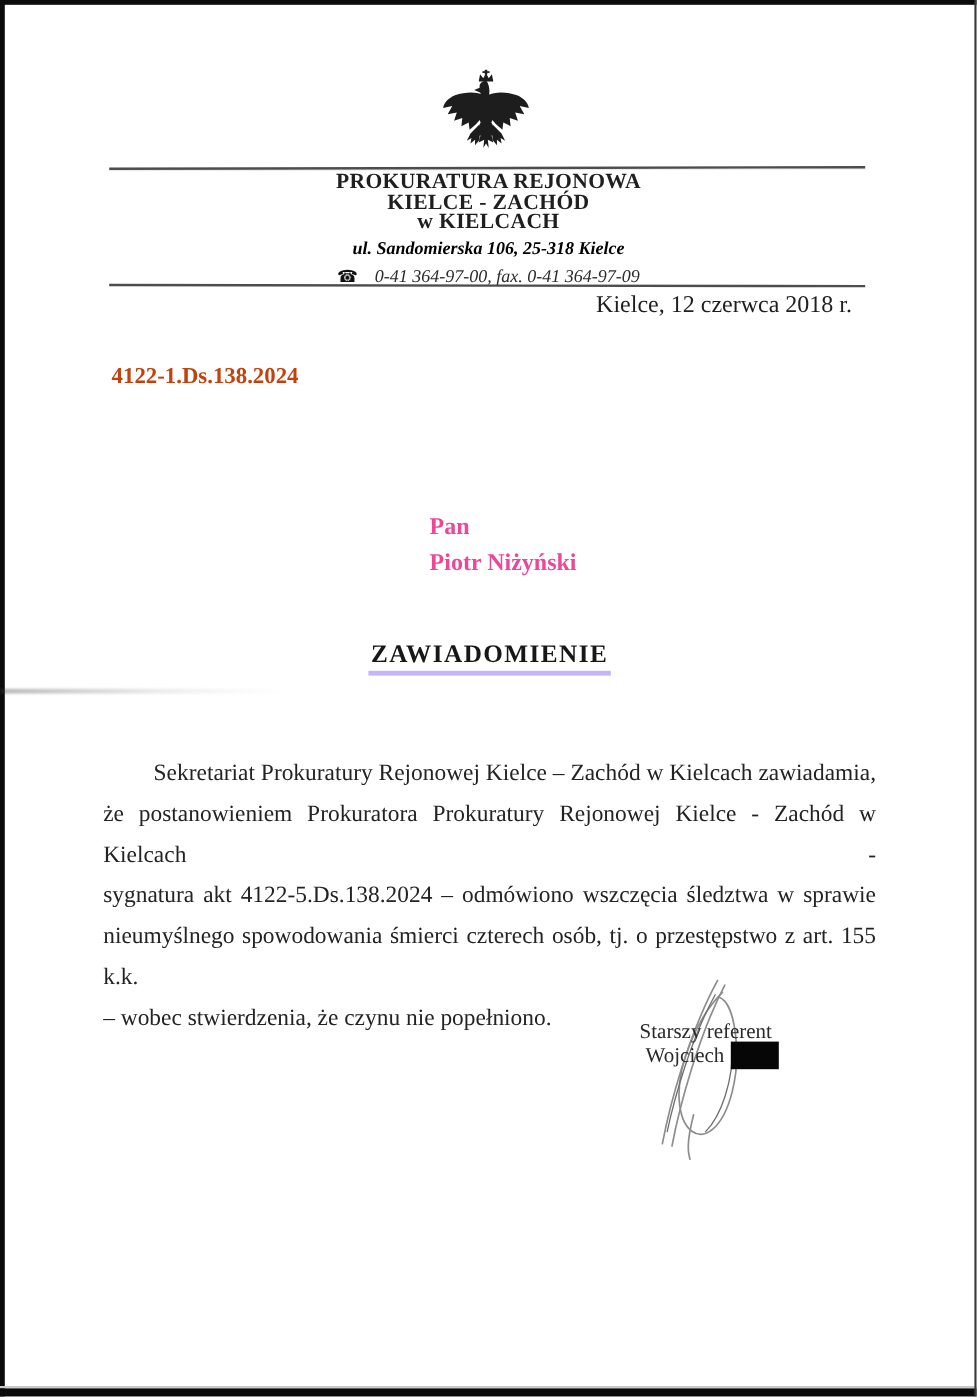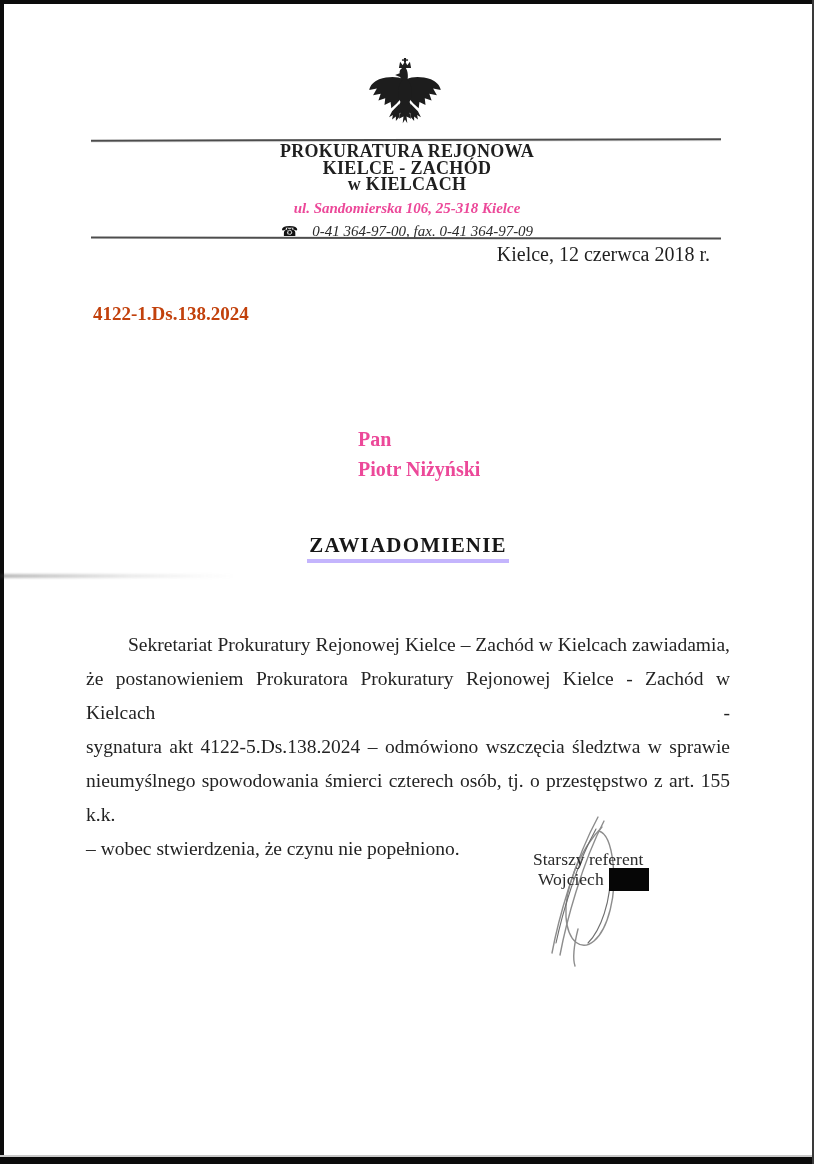--- a/index.html
+++ b/index.html
@@ -17,21 +17,21 @@
   .b-right{position:absolute;right:0;top:0;width:2px;height:100%;background:#3a3a3a;}
 
   .emblem{position:absolute;left:366px;top:58px;width:78px;height:76px;}
 
   .rule{position:absolute;left:91px;width:630px;height:2px;background:#4d4d4d;}
   .rule1{top:139px;transform:rotate(-0.12deg);box-shadow:0 1px 0 rgba(0,0,0,0.08);}
   .rule2{top:237px;transform:rotate(0.08deg);}
 
   .letterhead{position:absolute;left:0;top:143px;width:814px;text-align:center;}
   .lh-org{font-weight:bold;font-size:18px;line-height:16.5px;letter-spacing:0.3px;color:#1f1f1f;}
-  .lh-address{margin-top:7px;font-weight:bold;font-style:italic;font-size:15px;color:#ec4899;}
+  .lh-address{margin-top:7px;font-weight:bold;font-style:italic;font-size:15px;color:#000000;}
   .lh-phone{margin-top:6px;font-style:italic;font-size:15px;color:#2b2b2b;}
   .phone-glyph{font-family:"DejaVu Sans",sans-serif;font-style:normal;font-size:14px;margin-right:14px;color:#111;}
 
   .date-line{position:absolute;top:243px;right:104px;font-size:20px;color:#1f1f1f;}
 
   .case-number{position:absolute;left:93px;top:303px;font-size:19px;font-weight:bold;color:#c2410c;}
 
   .addressee{position:absolute;left:358px;top:424px;font-size:20px;font-weight:bold;line-height:30px;color:#ec4899;}
 
   .title-row{position:absolute;left:86px;top:533px;width:644px;text-align:center;}

